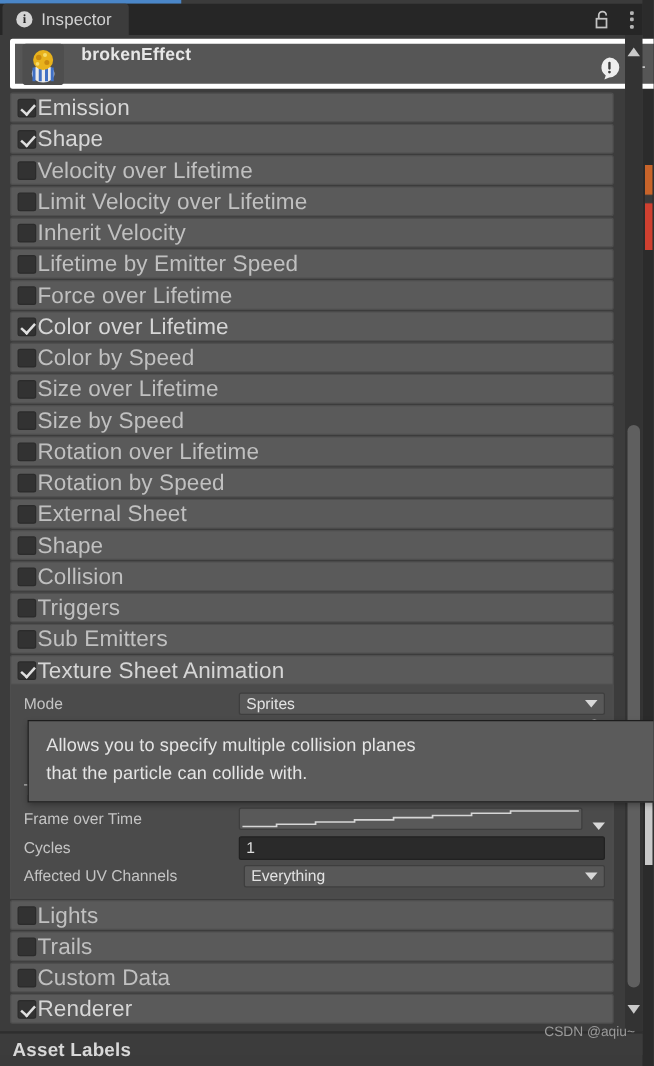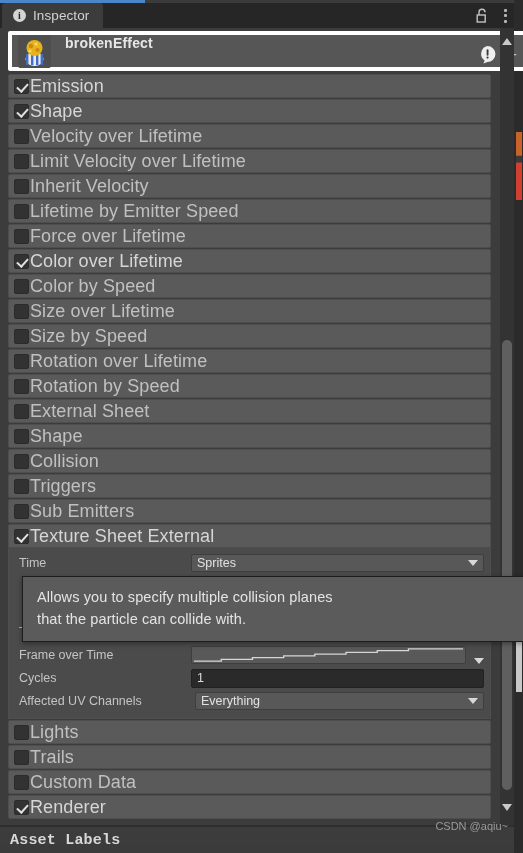--- a/index.html
+++ b/index.html
@@ -393,21 +393,20 @@
     width: 514px; height: 17px;
     background: #3c3c3c;
   }
   .asset-labels-title {
     position: absolute;
     left: 10px; top: 5px;
     color: #d8d8d8;
     font-size: 15px;
     font-weight: bold;
     letter-spacing: .2px;
-    font-family: Liberation Mono, monospace;
   }
   .watermark {
     position: absolute;
     right: 6px; top: -7px;
     color: #9a9a9a;
     font-size: 11px;
   }
 </style>
 </head>
 <body>
@@ -544,27 +543,27 @@
         <span class="cbox"></span>
         <span class="mod-label">Triggers</span>
       </div>
       <div class="mod-row">
         <span class="cbox"></span>
         <span class="mod-label">Sub Emitters</span>
       </div>
 
       <div class="mod-row active-open">
         <span class="cbox checked"></span>
-        <span class="mod-label on">Texture Sheet External</span>
+        <span class="mod-label on">Texture Sheet Animation</span>
       </div>
 
       <div class="mod-body">
 
         <div class="field-row">
-          <span class="field-label">Time</span>
+          <span class="field-label">Mode</span>
           <div class="ctl">
             <div class="dropdown">
               <span>Sprites</span>
               <span class="caret"></span>
             </div>
           </div>
         </div>
 
         <div class="field-row">
           <span class="field-label"></span>

